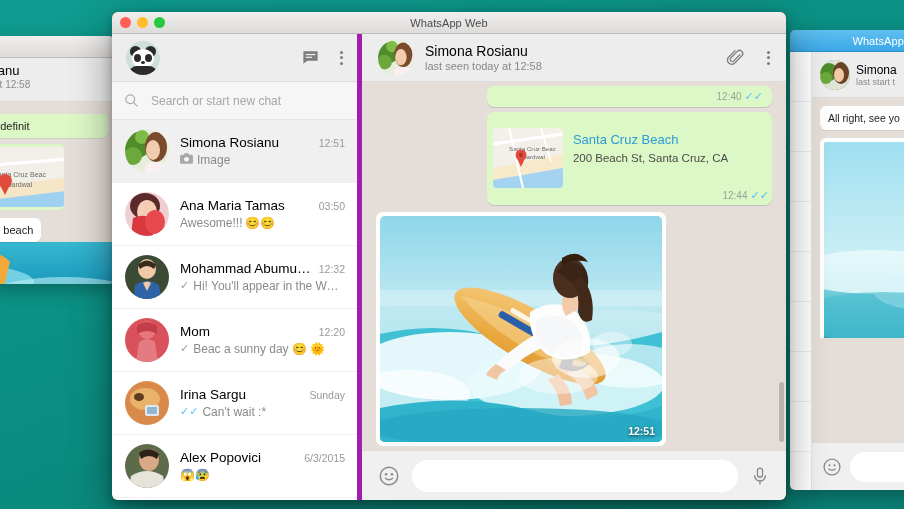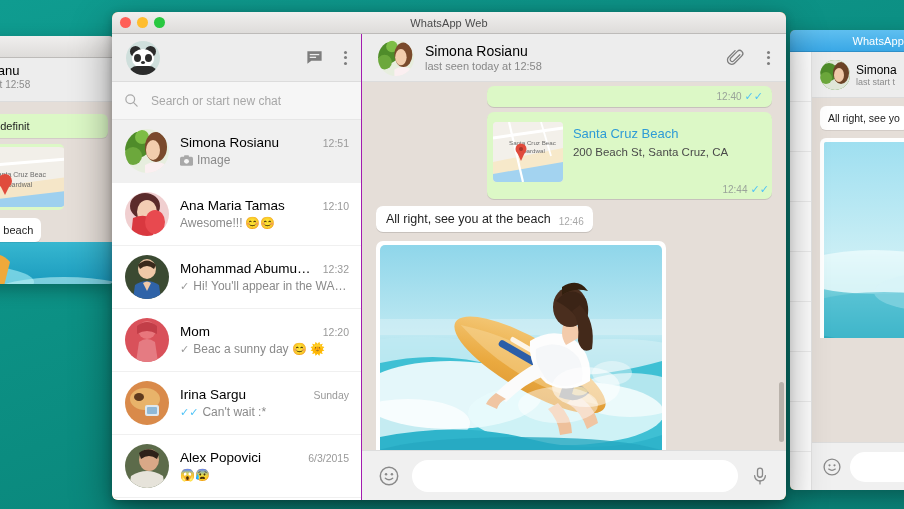--- a/index.html
+++ b/index.html
@@ -124,21 +124,21 @@
     left: 112px; top: 12px; width: 674px; height: 488px;
     border-radius: 6px;
     box-shadow: 0 14px 40px rgba(0,0,0,.42), 0 3px 10px rgba(0,0,0,.25);
     display: flex; flex-direction: column;
   }
   #win-main .content { flex: 1; display: flex; overflow: hidden; }
 
   
   .sidebar {
     width: 250px; background: #fff; display: flex; flex-direction: column;
-    border-right: 1px solid #a21caf;
+    border-right: 5px solid #a21caf;
   }
   .side-head {
     height: 48px; background: #ededed; border-bottom: 1px solid #dcdcdc;
     display: flex; align-items: center; padding: 0 14px;
   }
   .panda {
     width: 34px; height: 34px; border-radius: 50%;
     background: #cfdfdc; position: relative; overflow: hidden; flex: none;
   }
   .panda .p-ear { position: absolute; width: 11px; height: 11px; border-radius: 50%; background: #2b2b2b; top: 5px; }
@@ -179,21 +179,21 @@
   .chat-body { flex: 1; min-width: 0; }
   .chat-top { display: flex; align-items: baseline; }
   .chat-name {
     font-size: 13.5px; color: #000; font-weight: 400;
     white-space: nowrap; overflow: hidden; text-overflow: ellipsis;
     max-width: 140px;
   }
   .chat-time { margin-left: auto; font-size: 10.5px; color: #999; flex: none; padding-left: 6px; }
   .chat-msg {
     font-size: 12px; color: #8a8a8a; margin-top: 3px;
-    display: flex; align-items: center; gap: 4px;
+    display: flex; gap: 4px;
     white-space: nowrap; overflow: hidden;
   }
   .chat-msg .txt { overflow: hidden; text-overflow: ellipsis; white-space: nowrap; }
   .tick { color: #9a9a9a; font-size: 11px; flex: none; }
   .tick.blue { color: #4fc3f7; }
   .cam-ico { flex: none; }
 
   
   .convo { flex: 1; display: flex; flex-direction: column; min-width: 0; }
   .convo-head {
@@ -224,21 +224,21 @@
     font-size: 10px; color: #9aa39a; display: flex; align-items: center;
     gap: 3px; justify-content: flex-end;
   }
   .bubble.in .meta { color: #a8a8a8; }
 
   .b-text { padding: 5px 9px 5px 10px; display: flex; align-items: flex-end; gap: 8px; }
   .b-text .t { line-height: 1.3; }
 
   .bub-topcut { padding: 4px 9px 4px 10px; }
 
-  .loc-card { padding: 10px 6px 3px 6px; width: 290px; }
+  .loc-card { padding: 16px 6px 3px 6px; width: 290px; }
   .loc-row { display: flex; gap: 10px; }
   .loc-thumb {
     width: 70px; height: 60px; border-radius: 4px; flex: none;
     overflow: hidden; position: relative; background: #f2efe9;
   }
   .loc-info { padding-top: 4px; min-width: 0; }
   .loc-title { font-size: 13px; color: #2e9bd6; line-height: 1.2; }
   .loc-addr { font-size: 11.5px; color: #4a4a4a; margin-top: 4px; }
   .loc-card .meta { margin-top: 1px; padding-right: 2px; }
 
@@ -473,21 +473,21 @@
               <rect width="44" height="44" fill="#f0cfd0"></rect>
               <ellipse cx="20" cy="14" rx="15" ry="13" fill="#5b2b2b"></ellipse>
               <ellipse cx="22" cy="20" rx="10" ry="12" fill="#f3cdb4"></ellipse>
               <path d="M8 26 q14 -6 22 4 l-2 14 -22 0Z" fill="#d9383f"></path>
               <ellipse cx="30" cy="30" rx="10" ry="12" fill="#e8494f"></ellipse>
             </svg>
           </div>
           <div class="chat-body">
             <div class="chat-top">
               <span class="chat-name">Ana Maria Tamas</span>
-              <span class="chat-time">12:10</span>
+              <span class="chat-time">03:50</span>
             </div>
             <div class="chat-msg">
               <span class="txt">Awesome!!! 😊😊</span>
             </div>
           </div>
         </div>
 
         <div class="chat-item">
           <div class="avatar">
             <svg width="44" height="44" viewBox="0 0 44 44">
@@ -646,28 +646,20 @@
                 </div>
               </div>
               <div class="meta">
                 <span>12:44</span>
                 <span class="tick blue">✓✓</span>
               </div>
             </div>
           </div>
         </div>
 
-        <div class="msg-row in" style="margin-bottom:9px;">
-          <div class="bubble in">
-            <div class="b-text">
-              <span class="t">All right, see you at the beach</span>
-              <span class="meta">12:46</span>
-            </div>
-          </div>
-        </div>
 
         <div class="msg-row in">
           <div class="photo-bubble">
             <div class="photo">
               <svg width="282" height="226" viewBox="0 0 282 226" preserveAspectRatio="none">
                 <defs>
                   <linearGradient id="skyG" x1="0" y1="0" x2="0" y2="1">
                     <stop offset="0%" stop-color="#8fd6ea"></stop>
                     <stop offset="40%" stop-color="#bfe9f2"></stop>
                     <stop offset="62%" stop-color="#7fd2de"></stop>

